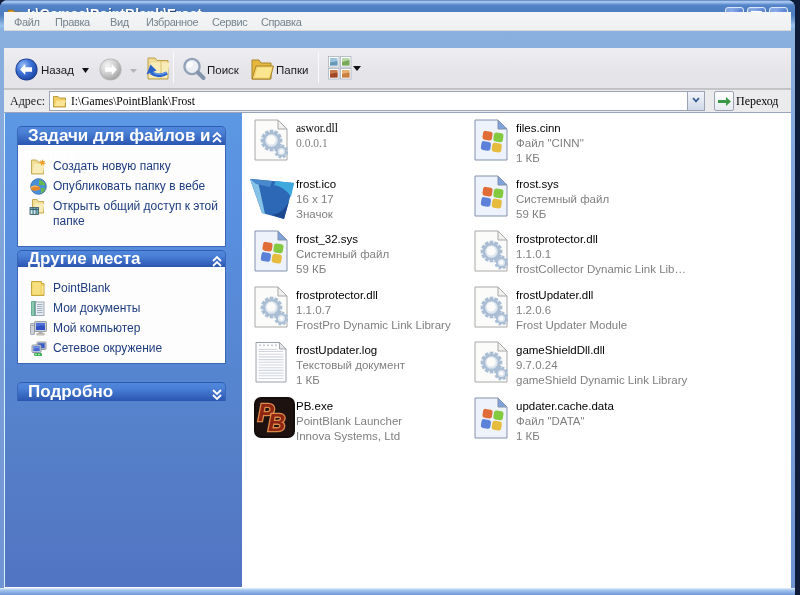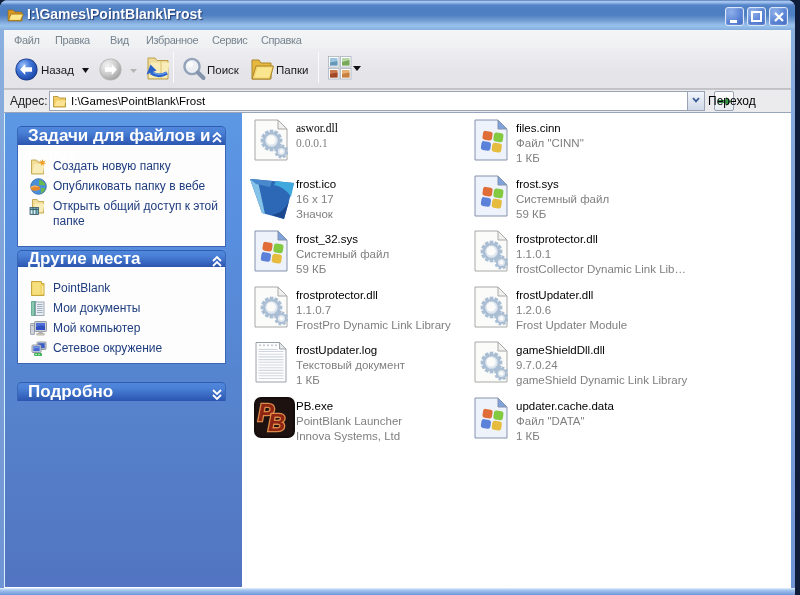--- a/index.html
+++ b/index.html
@@ -19,34 +19,34 @@
 .capbtn { position:absolute; top:7px; width:19px; height:19px; border-radius:3px;
   border:1px solid #dce8f8;
   background:radial-gradient(circle at 30% 25%, #8fb0ea 0%, #5c85d6 55%, #3a63be 100%);
   box-shadow:inset 0 0 2px rgba(255,255,255,.5);
 }
 .capbtn svg { position:absolute; left:0; top:0; }
 #btnmin { left:725px; }
 #btnmax { left:747px; }
 #btnclose { left:769px; }
 
-#menubar { position:absolute; left:4px; top:30px; width:787px; height:19px; background:linear-gradient(#f4f5f7,#eff0f2); border-bottom:1px solid #d8d8dc; }
+#menubar { position:absolute; left:4px; top:12px; width:787px; height:19px; background:linear-gradient(#f4f5f7,#eff0f2); border-bottom:1px solid #d8d8dc; }
 #menubar span { position:absolute; top:4px; font-size:11px; color:#76848f; letter-spacing:-0.4px; }
 
 #toolbar { position:absolute; left:4px; top:48px; width:787px; height:41px; background:linear-gradient(#eeeef1 0%,#e6e5ea 55%,#e4e3e8 100%); border-bottom:1px solid #c2c2c6; }
 #toolbar .lbl { position:absolute; font-size:11.5px; color:#1a1a1a; top:16px; }
 .tsep { position:absolute; top:4px; width:1px; height:31px; background:#cccbd2; border-right:1px solid #fafafc; }
 
-#addrbar { position:absolute; left:4px; top:89px; width:787px; height:23px; background:#ebebee; box-shadow:inset 0 1px 0 #c6c6ca; }
+#addrbar { position:absolute; left:4px; top:89px; width:787px; height:23px; background:#ebebee; box-shadow:inset 0 1px 0 #c6c6ca;font-family:Liberation Serif, serif; }
 #addrbar .lbl { position:absolute; left:6px; top:5px; font-size:12px; color:#222; }
 #addrfield { position:absolute; left:45px; top:2px; width:656px; height:20px; background:#fff; border:1px solid #9aa4b4; }
 #addrfield .path { position:absolute; left:21px; top:3px; font-size:11.5px; color:#000; }
 #addrdrop { position:absolute; right:0; top:0; width:17px; height:18px; background:linear-gradient(#f2f6fc,#cfd8e8); border-left:1px solid #9aa4b4; }
 #gobtn { position:absolute; left:710px; top:2px; width:20px; height:20px; border:1px solid #9aa4b4; border-radius:2px; background:linear-gradient(#fefefe,#e8ecf0); }
-#golbl { position:absolute; left:704px; top:5px; font-size:12px; color:#000; }
+#golbl { position:absolute; left:732px; top:5px; font-size:12px; color:#000; }
 
 #content { position:absolute; left:4px; top:112px; width:787px; height:476px; background:#fff; border-top:1px solid #98a4bc; }
 #sidebar { position:absolute; left:0px; top:0px; width:238px; height:474px; background:linear-gradient(#5c98e4 0px,#588ede 126px,#5580c8 336px,#5274c2 472px); border-left:1px solid #d8f0fa; }
 .panel { position:absolute; left:13px; width:207px; }
 .phead { position:relative; height:18px; border-radius:4px 4px 0 0; box-shadow:0 -1px 0 #2e5cb0, 1px 0 0 #3a66b8, -1px 0 0 #3a66b8;
   background:linear-gradient(#5088dc 0%, #4a80d6 30%, #2b55b0 100%);
   color:#fff; font-size:17px; font-weight:bold; line-height:18px; padding-left:10px; }
 .phead .chev { position:absolute; right:1px; top:4px; }
 .pbody { background:#fdfdfe; padding:14px 4px 0px 11px; border-bottom:1.5px solid #3c66b4; box-shadow:1px 0 0 #3a66b8, -1px 0 0 #3a66b8; }
 .task { position:relative; margin-bottom:5px; padding-left:24px; min-height:15px; line-height:15px; font-size:12px; color:#1f3d7e; }

